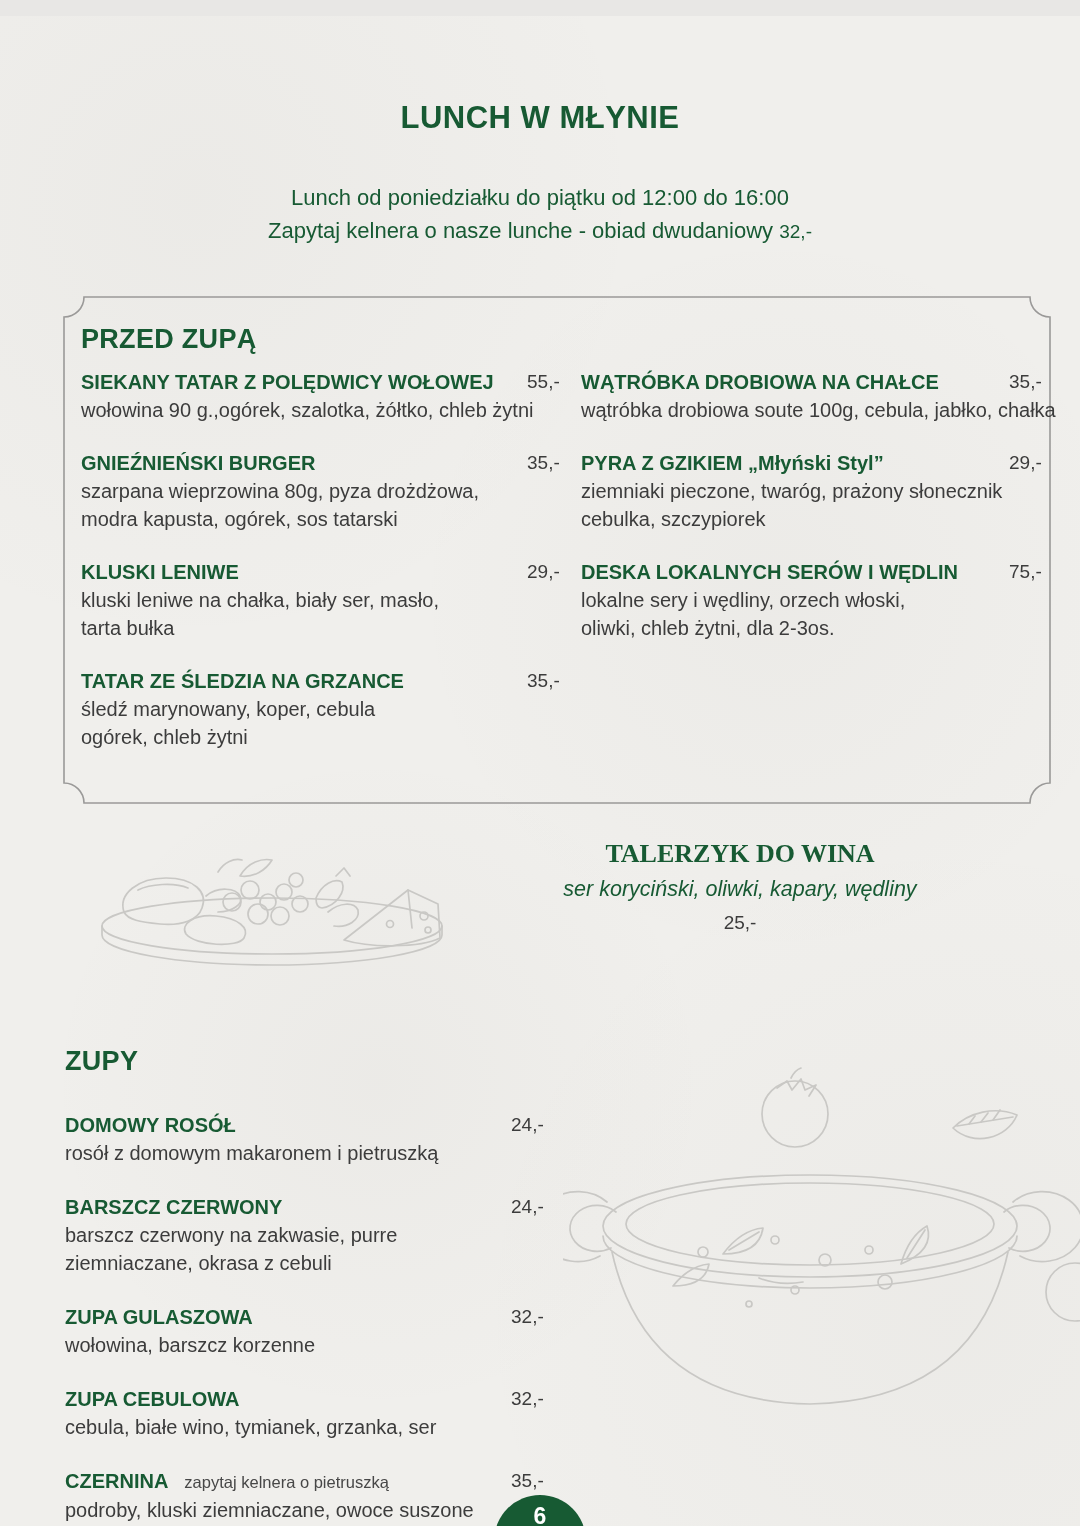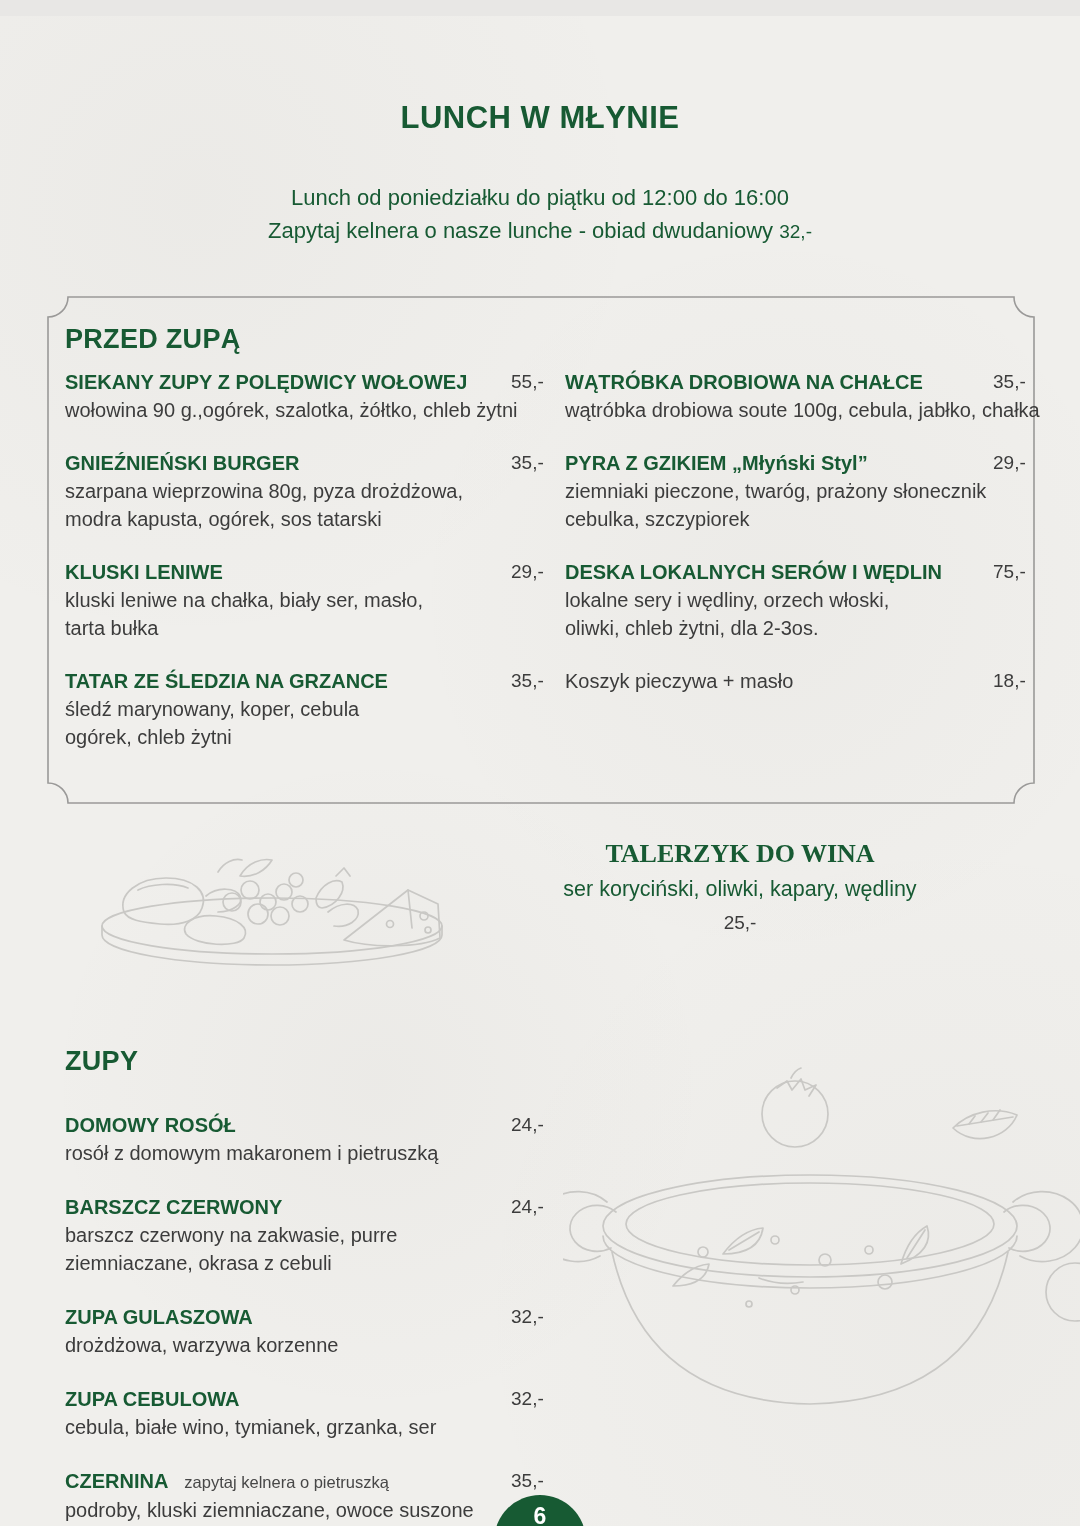--- a/index.html
+++ b/index.html
@@ -27,21 +27,21 @@
   .hdr-sub1 {
     position:absolute; top:169px; left:0; width:100%;
     text-align:center; font-size:22px; color:#175a33;
   }
   .hdr-sub2 {
     position:absolute; top:202px; left:0; width:100%;
     text-align:center; font-size:22px; color:#175a33;
   }
   .hdr-sub2 .sm { font-size:19px; }
 
-  .frame-box { position:absolute; left:47px; top:280px; width:988px; height:508px; }
+  .frame-box { position:absolute; left:63px; top:280px; width:988px; height:508px; }
   .frame-box svg.frame { position:absolute; left:0; top:0; }
 
   .sec-heading {
     font-size:27px; font-weight:700; color:#175a33; letter-spacing:0.3px;
     line-height:34px;
   }
   .box-heading { position:absolute; left:18px; top:26px; }
 
   .colL { position:absolute; left:18px;  top:72px; width:498px; }
   .colR { position:absolute; left:518px; top:72px; width:480px; }
@@ -49,21 +49,21 @@
   .item { margin-bottom:25px; }
   .row  { display:flex; align-items:flex-start; }
   .nm   { font-size:20px; font-weight:700; color:#175a33; line-height:28px; white-space:nowrap; }
   .plain .nm { font-weight:400; color:#3c3c3c; }
   .note { flex:1; font-size:16.5px; color:#474747; line-height:28px; padding-left:16px; padding-top:1px; white-space:nowrap; overflow:hidden; }
   .pr   { width:52px; font-size:19px; color:#3c3c3c; line-height:28px; text-align:left; white-space:nowrap; }
   .ds   { font-size:20px; color:#3c3c3c; line-height:28px; white-space:nowrap; }
 
   .wine { position:absolute; left:520px; top:822px; width:440px; text-align:center; }
   .wine-title { font-size:26px; font-weight:700; color:#175a33; line-height:32px;font-family:Liberation Serif, serif; }
-  .wine-desc  { font-size:21.5px; color:#175a33; line-height:30px; margin-top:4px; }
+  .wine-desc  { font-size:21.5px; color:#175a33; line-height:30px; margin-top:4px;font-style:italic; }
   .wine-price { font-size:19px; color:#3c3c3c; margin-top:8px; }
 
   .soups { position:absolute; left:65px; top:1028px; width:498px; }
   .soups .sec-heading { margin-bottom:33px; }
   .soups .item { margin-bottom:26px; }
 
   .illu { position:absolute; pointer-events:none; }
   .illu-platter { left:90px;  top:834px;  }
   .illu-pot     { left:563px; top:1038px; }
   .illu path, .illu ellipse, .illu circle, .illu line, .illu polyline {
@@ -95,21 +95,21 @@
   <div class="frame-box">
     <svg class="frame" width="988" height="508" viewBox="0 0 988 508">
       <path d="M 21 1 H 967 A 20 20 0 0 0 987 21 V 487 A 20 20 0 0 0 967 507 H 21 A 20 20 0 0 0 1 487 V 21 A 20 20 0 0 0 21 1 Z" fill="none" stroke="#9a9998" stroke-width="1.6"></path>
     </svg>
 
     <div class="sec-heading box-heading">PRZED ZUPĄ</div>
 
     <div class="colL">
       <div class="item">
         <div class="row">
-          <span class="nm">SIEKANY ZUPY Z POLĘDWICY WOŁOWEJ</span>
+          <span class="nm">SIEKANY TATAR Z POLĘDWICY WOŁOWEJ</span>
           <span class="note"></span>
           <span class="pr">55,-</span>
         </div>
         <div class="ds">wołowina 90 g.,ogórek, szalotka, żółtko, chleb żytni</div>
         <div class="ds"></div>
       </div>
       <div class="item">
         <div class="row">
           <span class="nm">GNIEŹNIEŃSKI BURGER</span>
           <span class="note"></span>
@@ -158,27 +158,20 @@
         <div class="ds">cebulka, szczypiorek</div>
       </div>
       <div class="item">
         <div class="row">
           <span class="nm">DESKA LOKALNYCH SERÓW I WĘDLIN</span>
           <span class="note"></span>
           <span class="pr">75,-</span>
         </div>
         <div class="ds">lokalne sery i wędliny, orzech włoski,</div>
         <div class="ds">oliwki, chleb żytni, dla 2-3os.</div>
-      </div>
-      <div class="item plain">
-        <div class="row">
-          <span class="nm">Koszyk pieczywa + masło</span>
-          <span class="note"></span>
-          <span class="pr">18,-</span>
-        </div>
       </div>
     </div>
   </div>
 
   <svg class="illu illu-platter" width="364" height="118" viewBox="0 0 364 118">
     <ellipse cx="182" cy="76" rx="170" ry="28"></ellipse>
     <path d="M 12 76 v 9 a 170 30 0 0 0 340 0 v -9"></path>
     <path d="M 34 62 C 28 44 48 28 76 28 C 104 28 118 42 112 58 C 108 70 92 76 70 74 C 50 72 38 70 34 62 Z"></path>
     <path d="M 48 40 C 60 34 84 32 98 38"></path>
     <path d="M 116 46 C 128 36 146 38 150 46 C 154 54 142 62 128 62"></path>
@@ -228,21 +221,21 @@
       </div>
       <div class="ds">barszcz czerwony na zakwasie, purre</div>
       <div class="ds">ziemniaczane, okrasa z cebuli</div>
     </div>
     <div class="item">
       <div class="row">
         <span class="nm">ZUPA GULASZOWA</span>
         <span class="note"></span>
         <span class="pr">32,-</span>
       </div>
-      <div class="ds">drożdżowa, warzywa korzenne</div>
+      <div class="ds">wołowina, barszcz korzenne</div>
     </div>
     <div class="item">
       <div class="row">
         <span class="nm">ZUPA CEBULOWA</span>
         <span class="note"></span>
         <span class="pr">32,-</span>
       </div>
       <div class="ds">cebula, białe wino, tymianek, grzanka, ser</div>
     </div>
     <div class="item">

